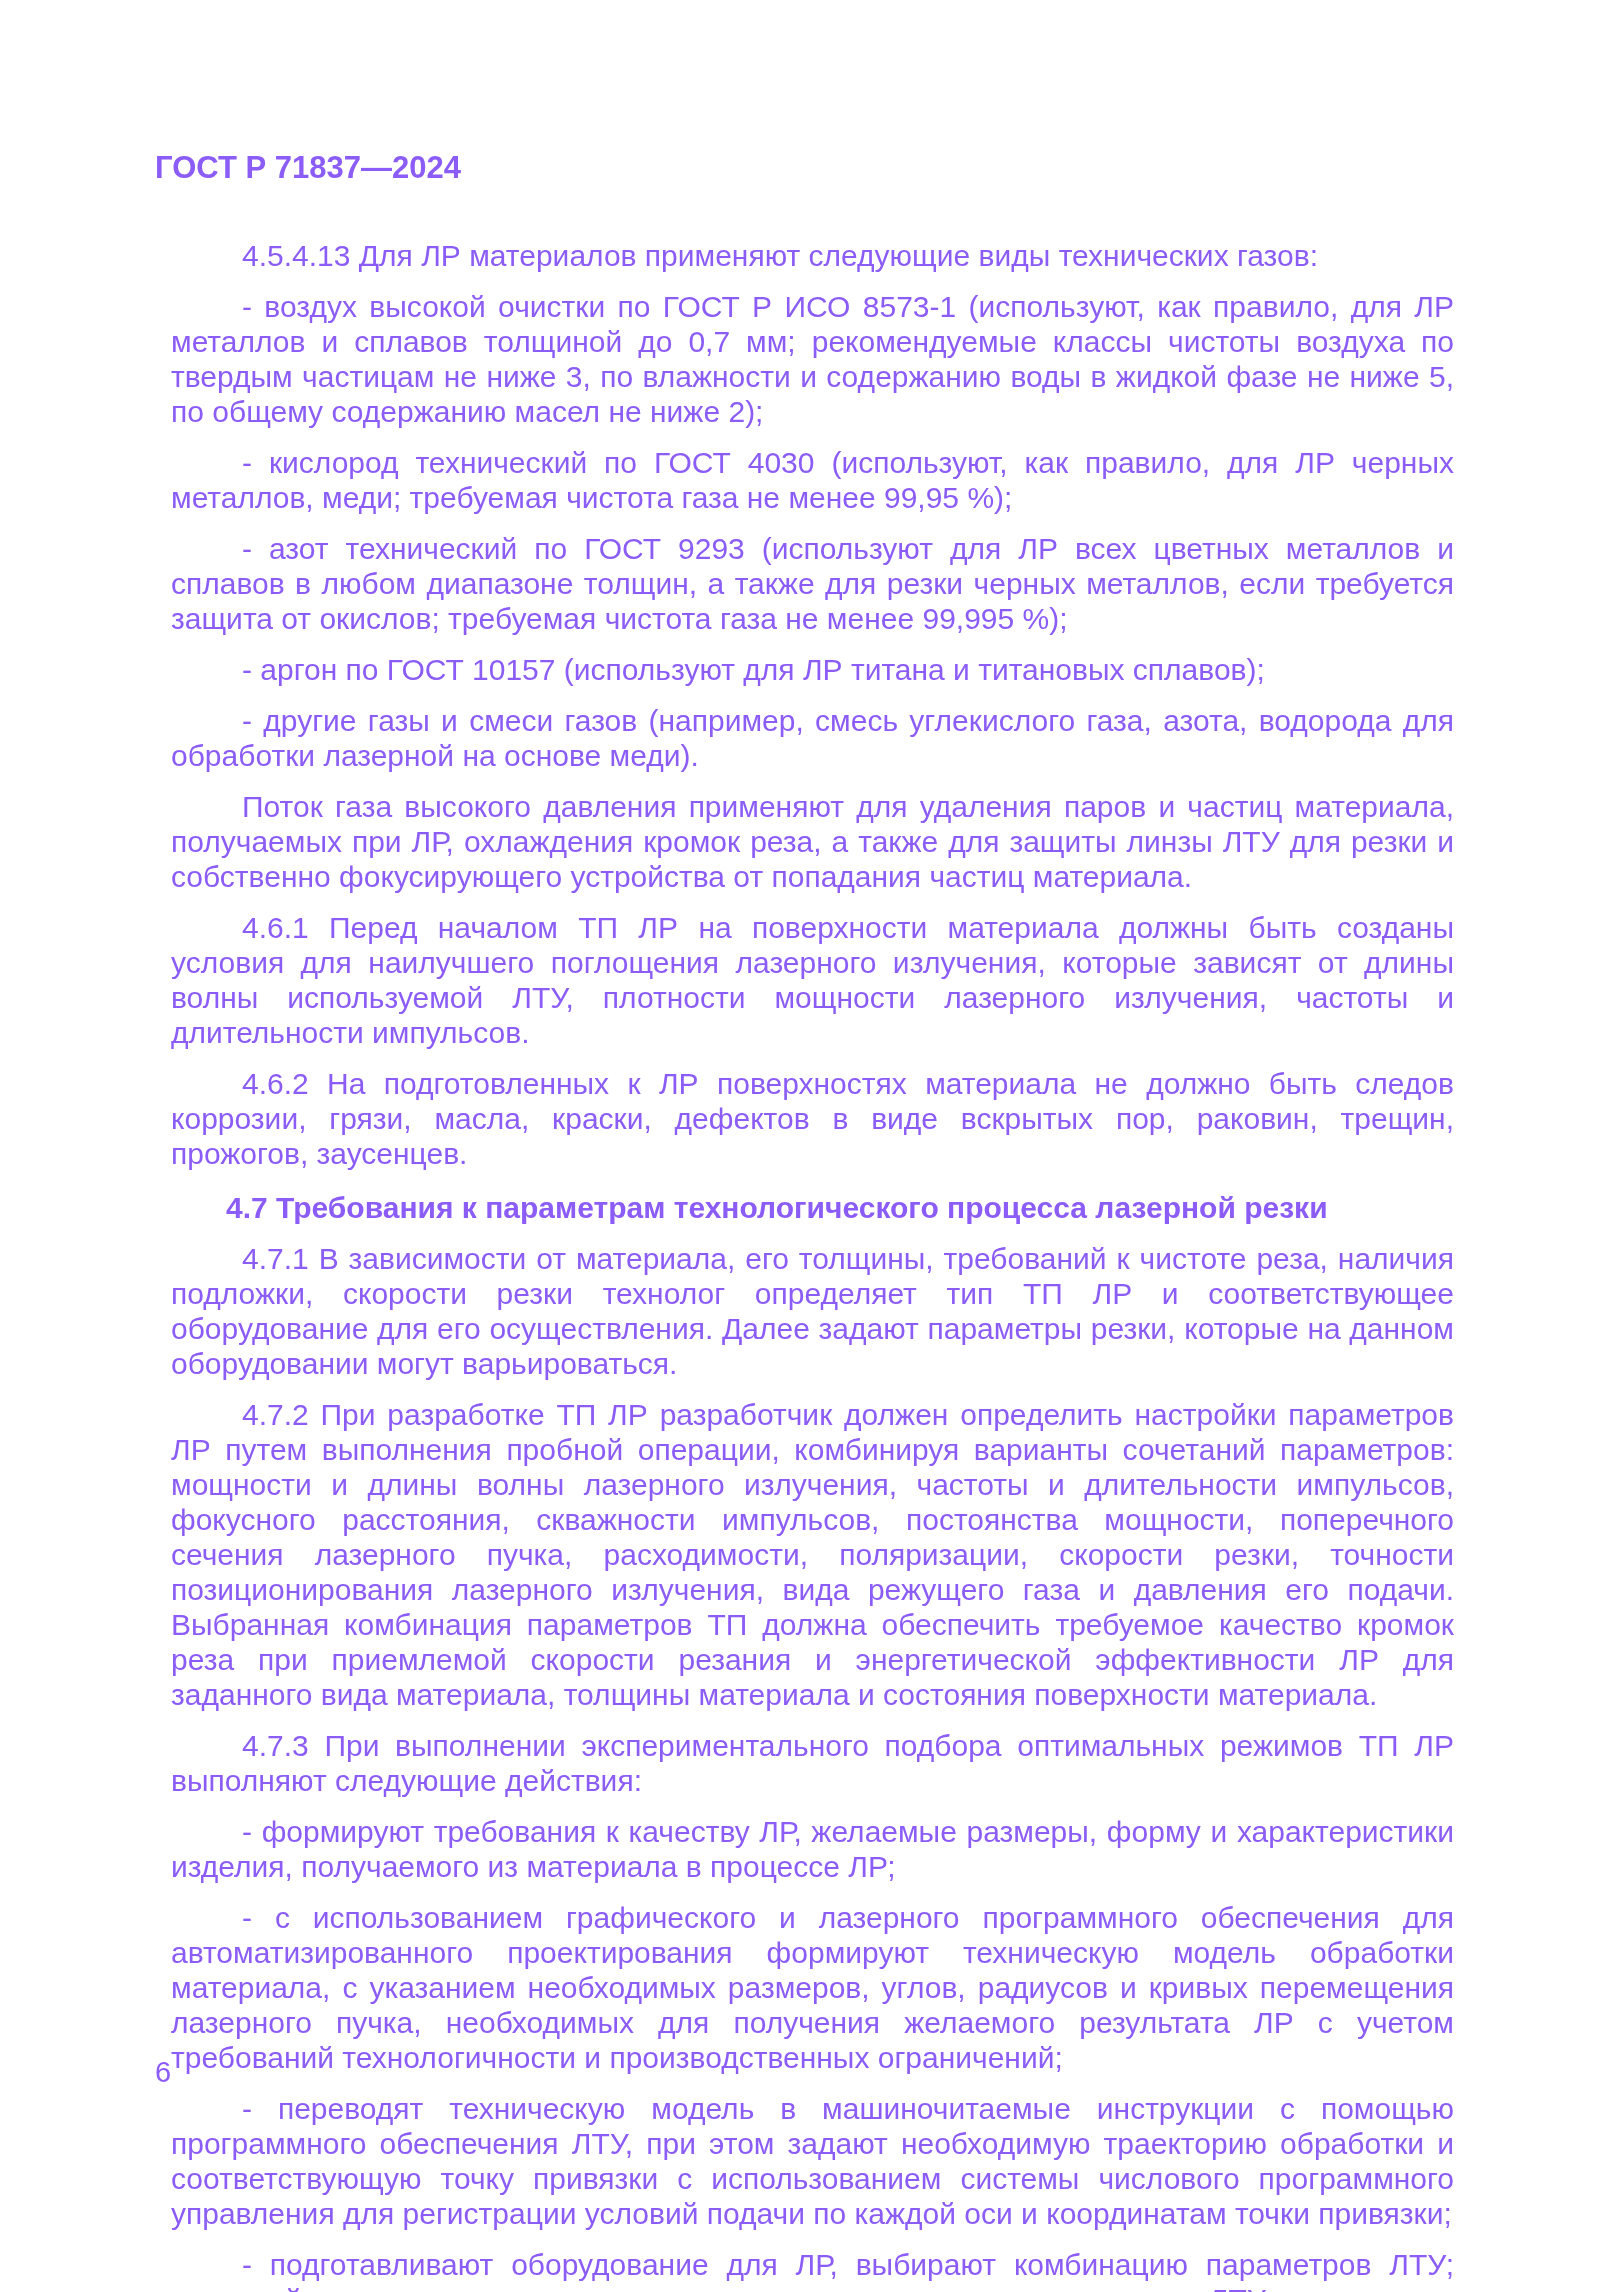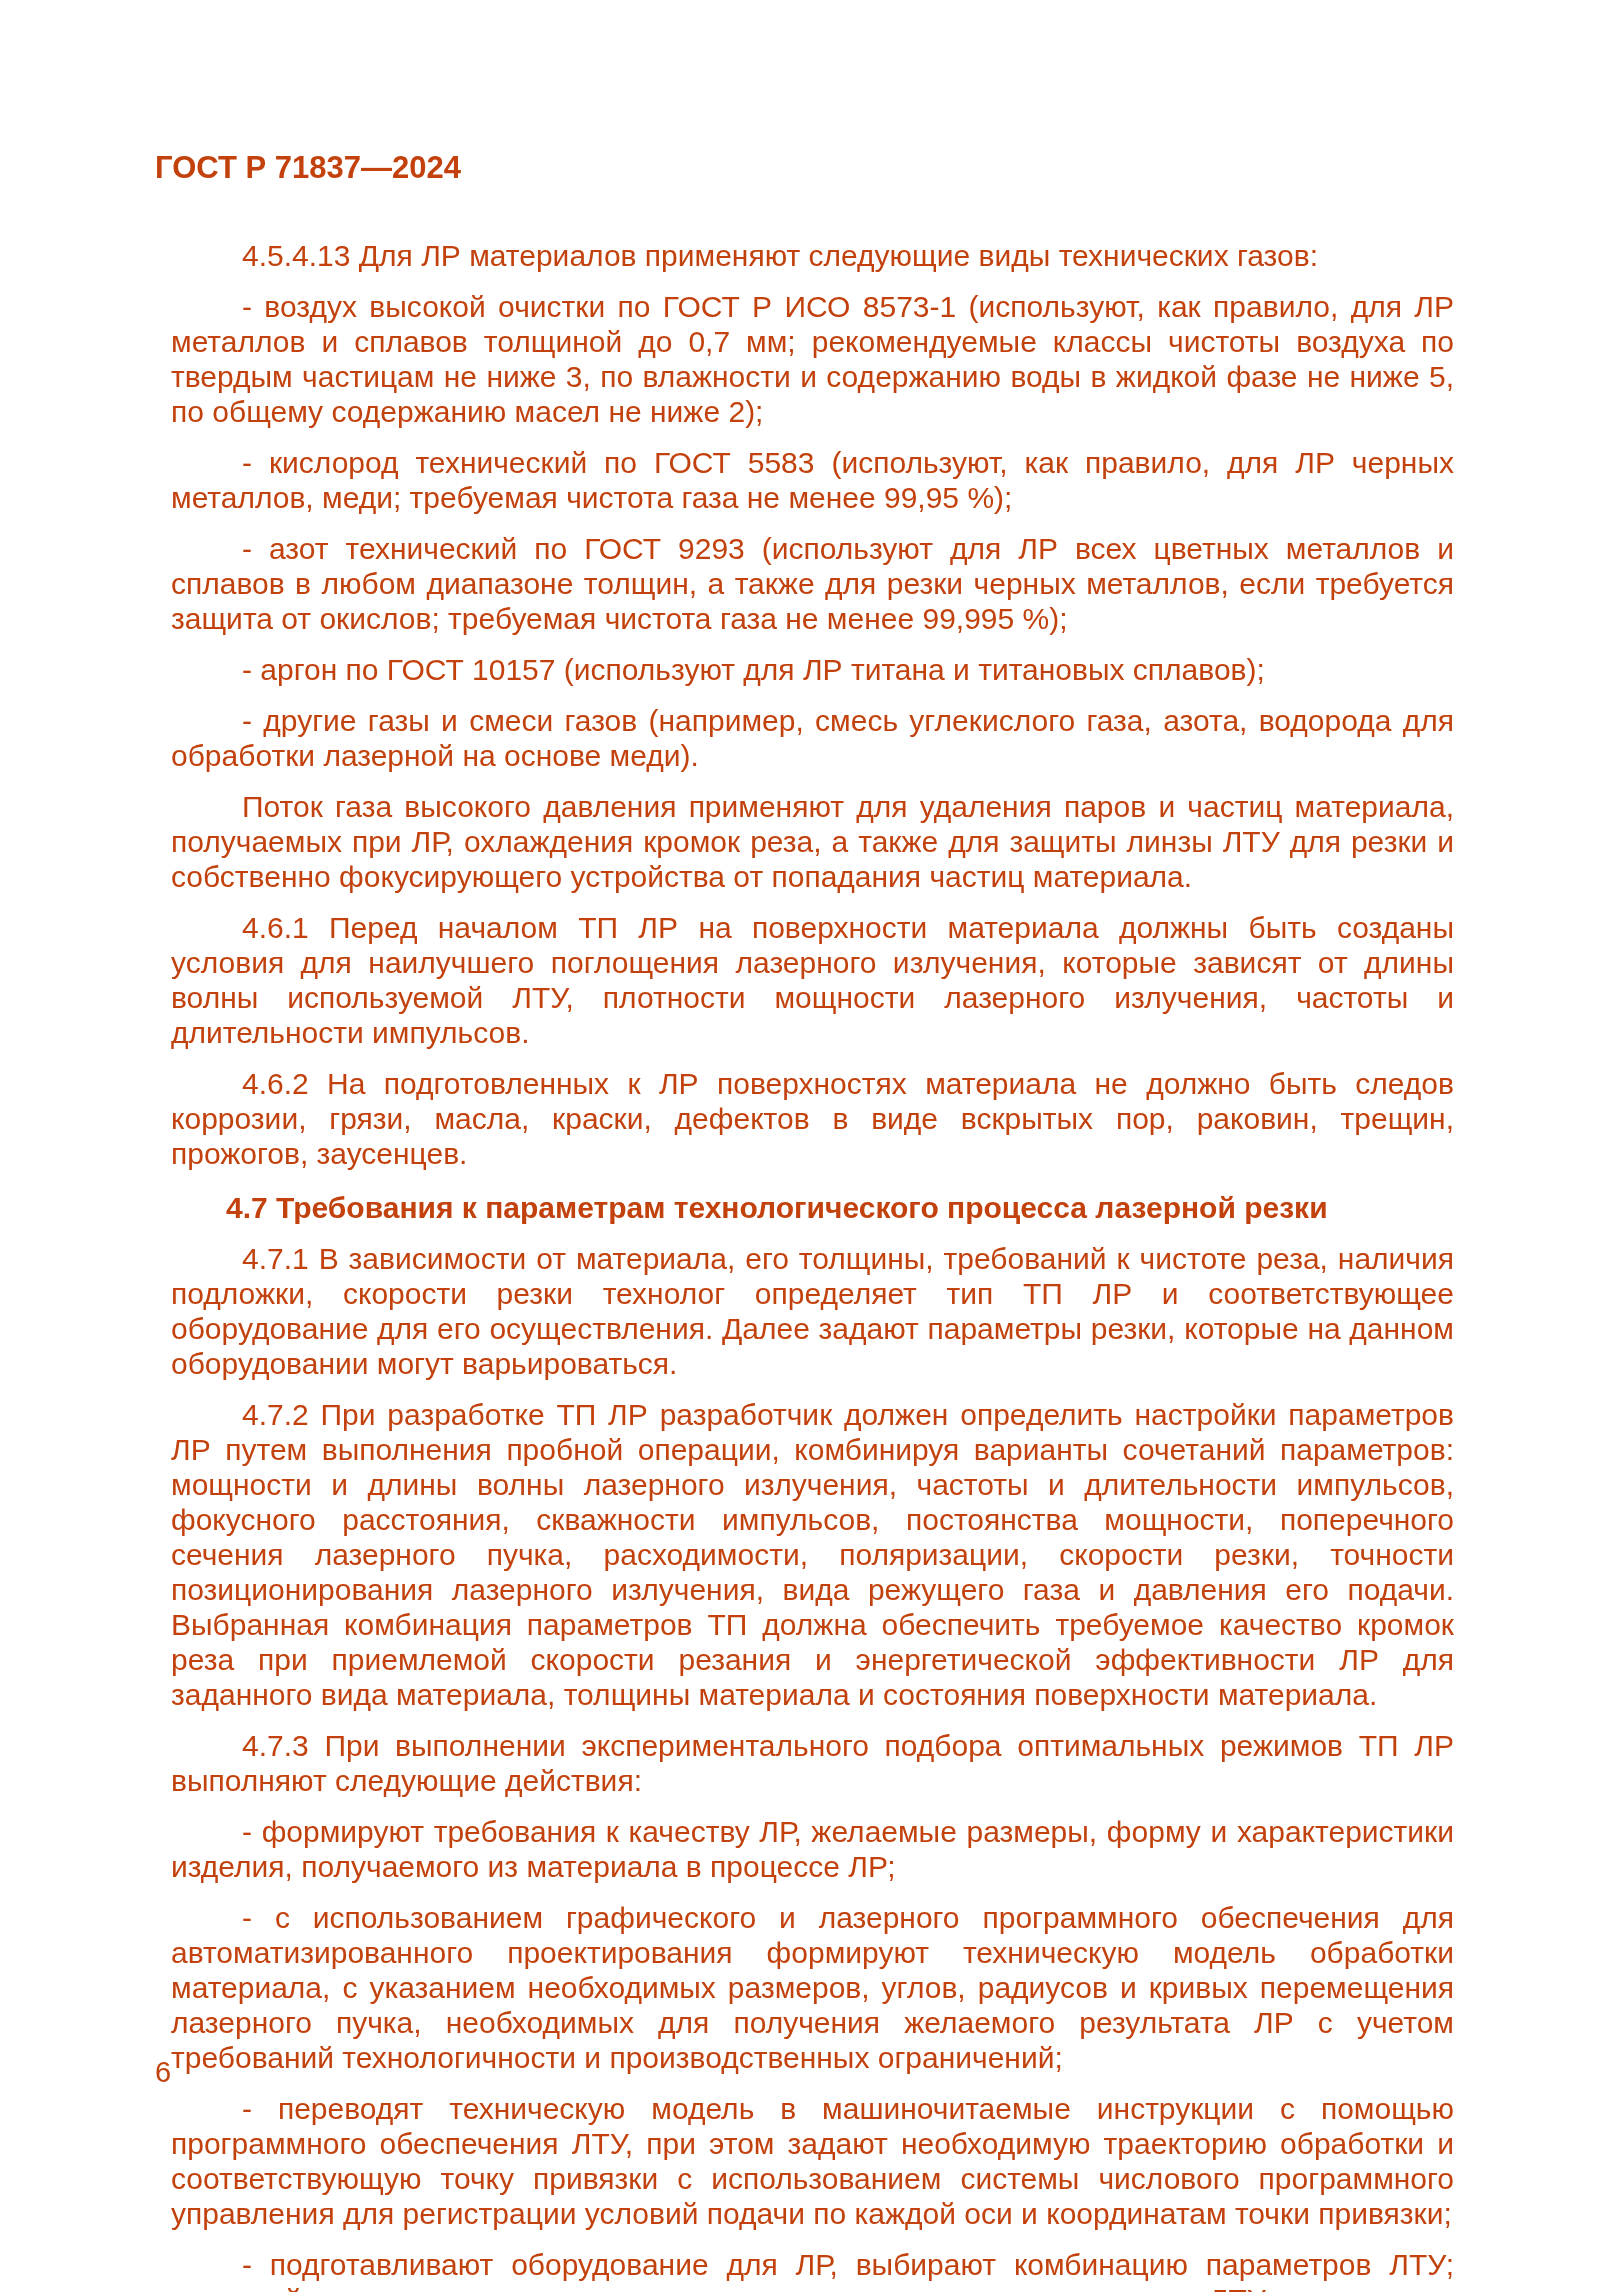--- a/index.html
+++ b/index.html
@@ -7,21 +7,21 @@
     padding: 0;
     background: #ffffff;
   }
   .page {
     position: relative;
     width: 1621px;
     height: 2293px;
     background: #ffffff;
     overflow: hidden;
     font-family: "Liberation Sans", sans-serif;
-    color: #c2410c;
+    color: #8b5cf6;
   }
   .page-header {
     position: absolute;
     left: 155px;
     top: 150px;
     font-size: 31px;
     font-weight: bold;
     white-space: nowrap;
   }
   .doc-body {
@@ -55,21 +55,21 @@
 </head>
 <body>
 
 <div class="page">
 
   <div class="page-header">ГОСТ Р 71837—2024</div>
 
   <main class="doc-body">
     <p class="para">4.5.4.13 Для ЛР материалов применяют следующие виды технических газов:</p>
     <p class="para">- воздух высокой очистки по ГОСТ Р ИСО 8573-1 (используют, как правило, для ЛР металлов и сплавов толщиной до 0,7 мм; рекомендуемые классы чистоты воздуха по твердым частицам не ниже 3, по влажности и содержанию воды в жидкой фазе не ниже 5, по общему содержанию масел не ниже 2);</p>
-    <p class="para">- кислород технический по ГОСТ 5583 (используют, как правило, для ЛР черных металлов, меди; требуемая чистота газа не менее 99,95 %);</p>
+    <p class="para">- кислород технический по ГОСТ 4030 (используют, как правило, для ЛР черных металлов, меди; требуемая чистота газа не менее 99,95 %);</p>
     <p class="para">- азот технический по ГОСТ 9293 (используют для ЛР всех цветных металлов и сплавов в любом диапазоне толщин, а также для резки черных металлов, если требуется защита от окислов; требуемая чистота газа не менее 99,995 %);</p>
     <p class="para">- аргон по ГОСТ 10157 (используют для ЛР титана и титановых сплавов);</p>
     <p class="para">- другие газы и смеси газов (например, смесь углекислого газа, азота, водорода для обработки лазерной на основе меди).</p>
     <p class="para">Поток газа высокого давления применяют для удаления паров и частиц материала, получаемых при ЛР, охлаждения кромок реза, а также для защиты линзы ЛТУ для резки и собственно фокусирующего устройства от попадания частиц материала.</p>
 
     <p class="para">4.6.1 Перед началом ТП ЛР на поверхности материала должны быть созданы условия для наилучшего поглощения лазерного излучения, которые зависят от длины волны используемой ЛТУ, плотности мощности лазерного излучения, частоты и длительности импульсов.</p>
     <p class="para">4.6.2 На подготовленных к ЛР поверхностях материала не должно быть следов коррозии, грязи, масла, краски, дефектов в виде вскрытых пор, раковин, трещин, прожогов, заусенцев.</p>
 
     <h2 class="heading">4.7 Требования к параметрам технологического процесса лазерной резки</h2>
     <p class="para">4.7.1 В зависимости от материала, его толщины, требований к чистоте реза, наличия подложки, скорости резки технолог определяет тип ТП ЛР и соответствующее оборудование для его осуществления. Далее задают параметры резки, которые на данном оборудовании могут варьироваться.</p>

